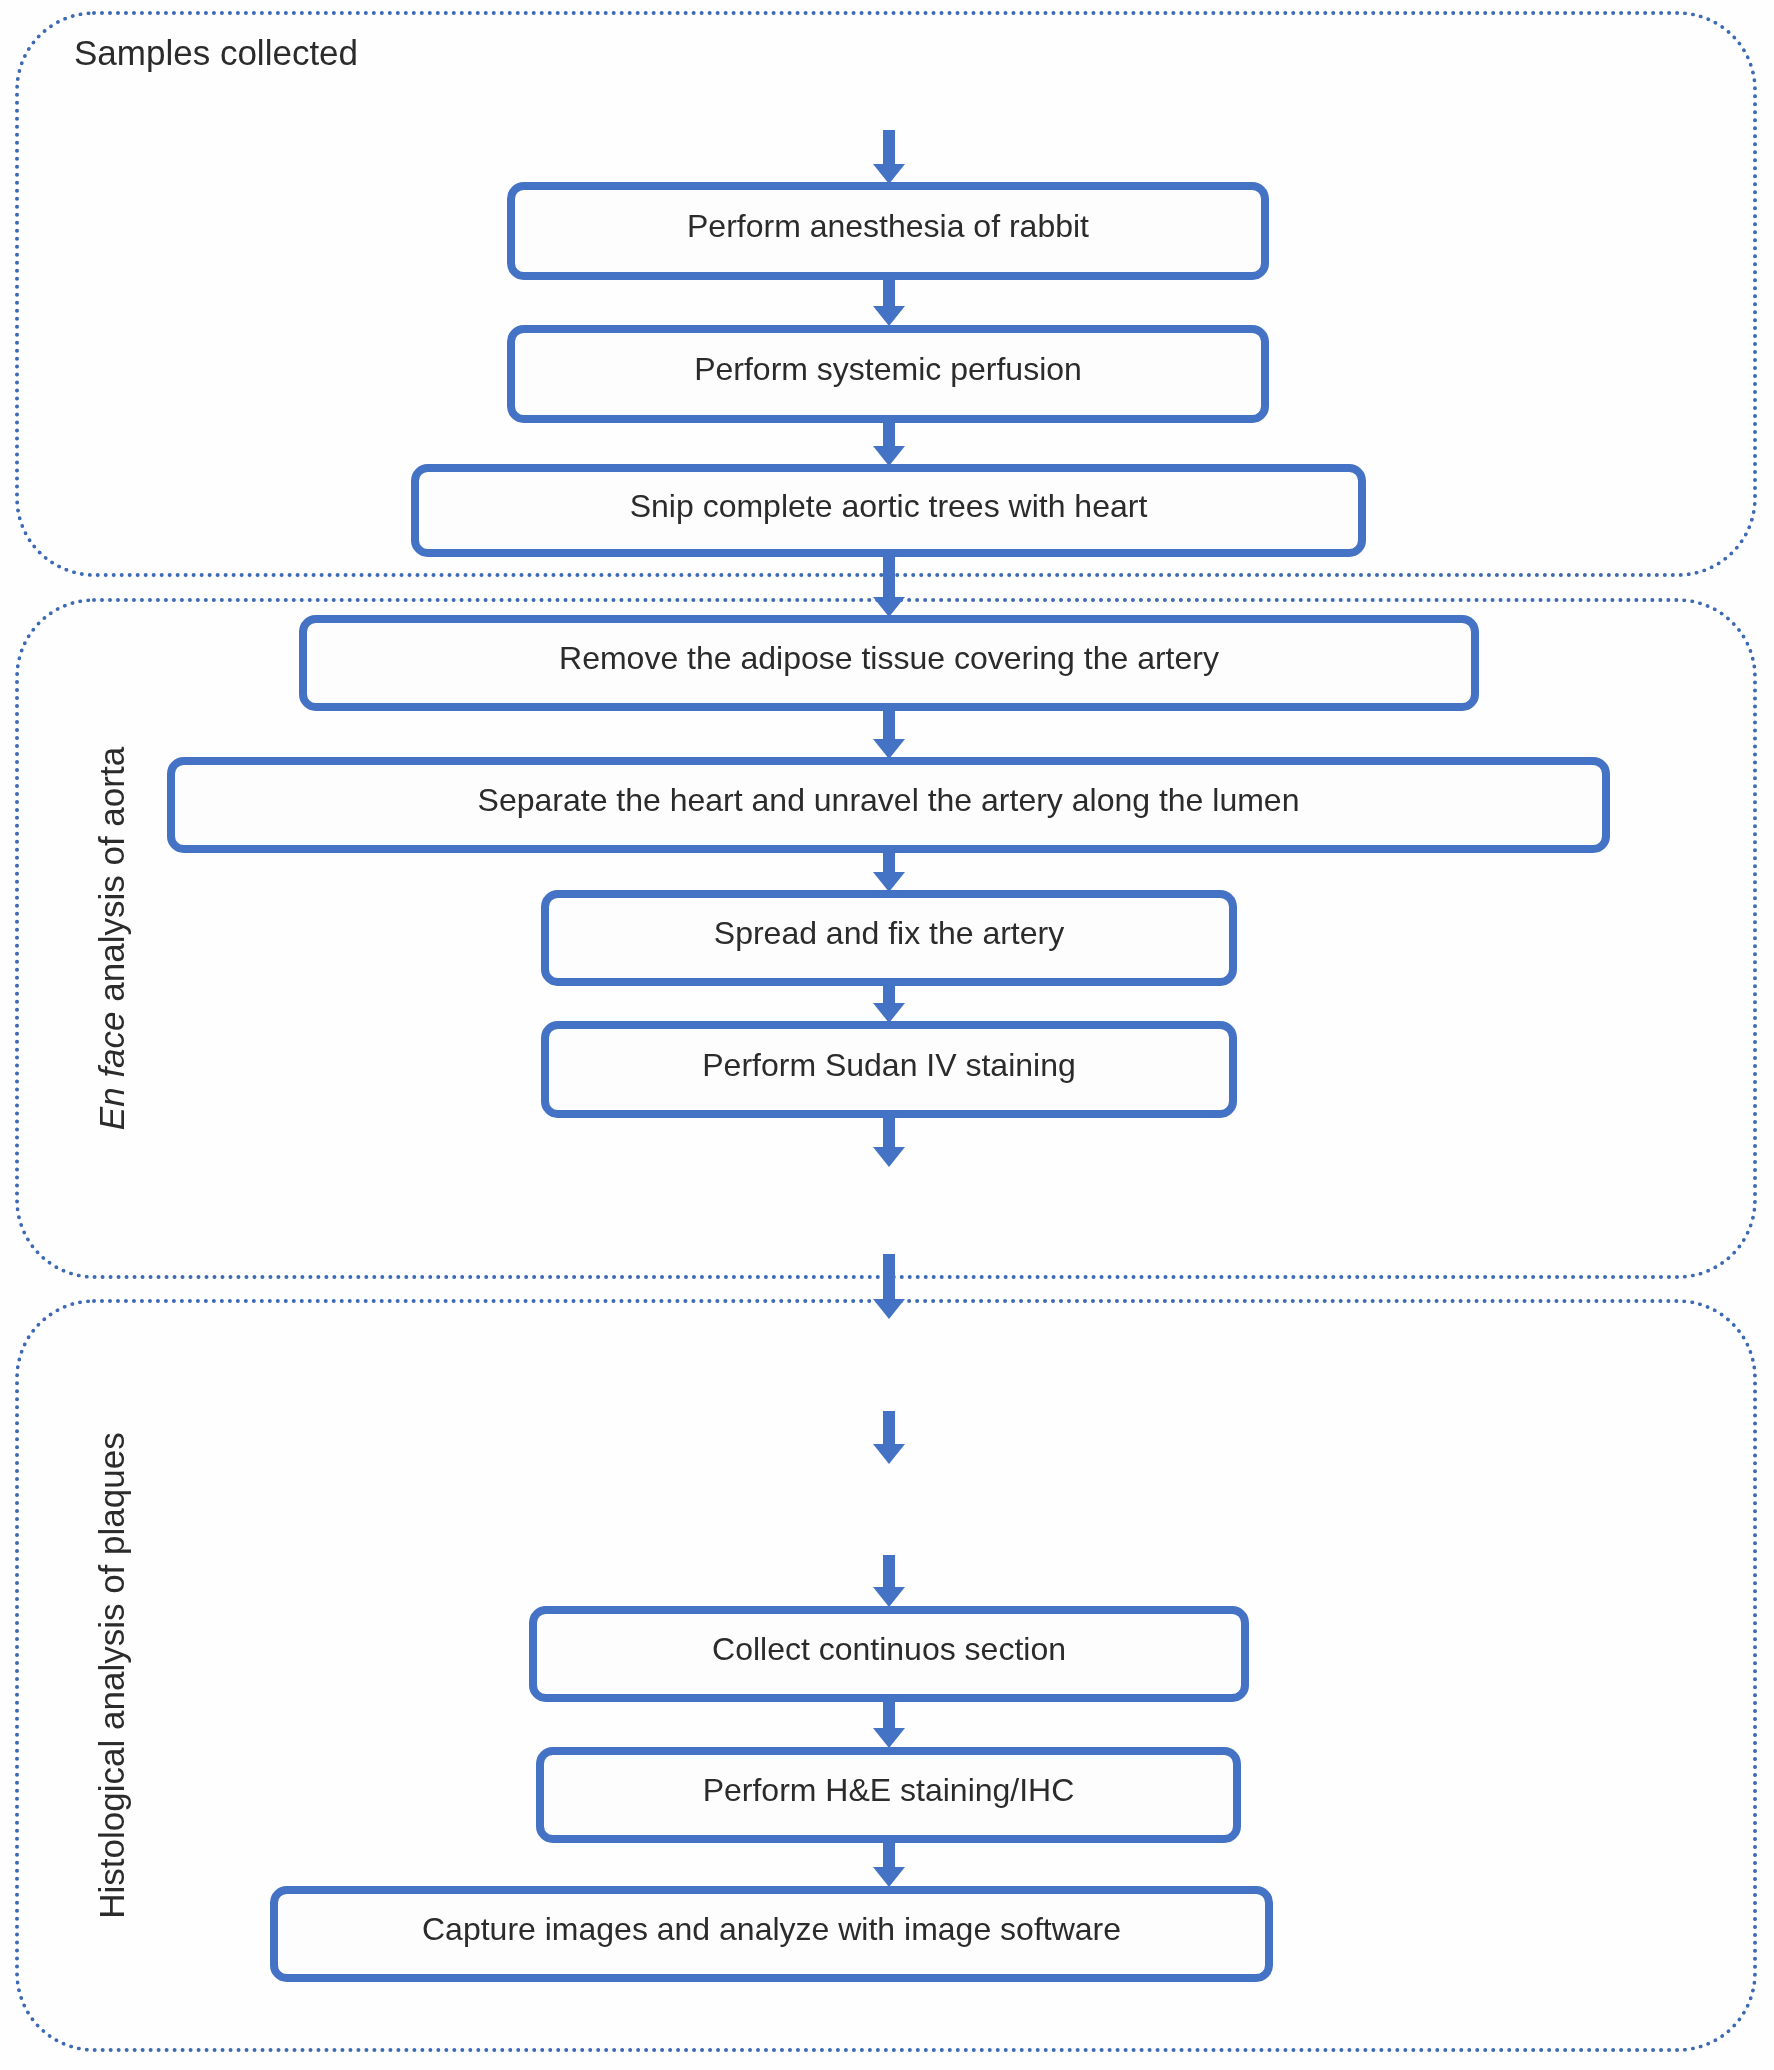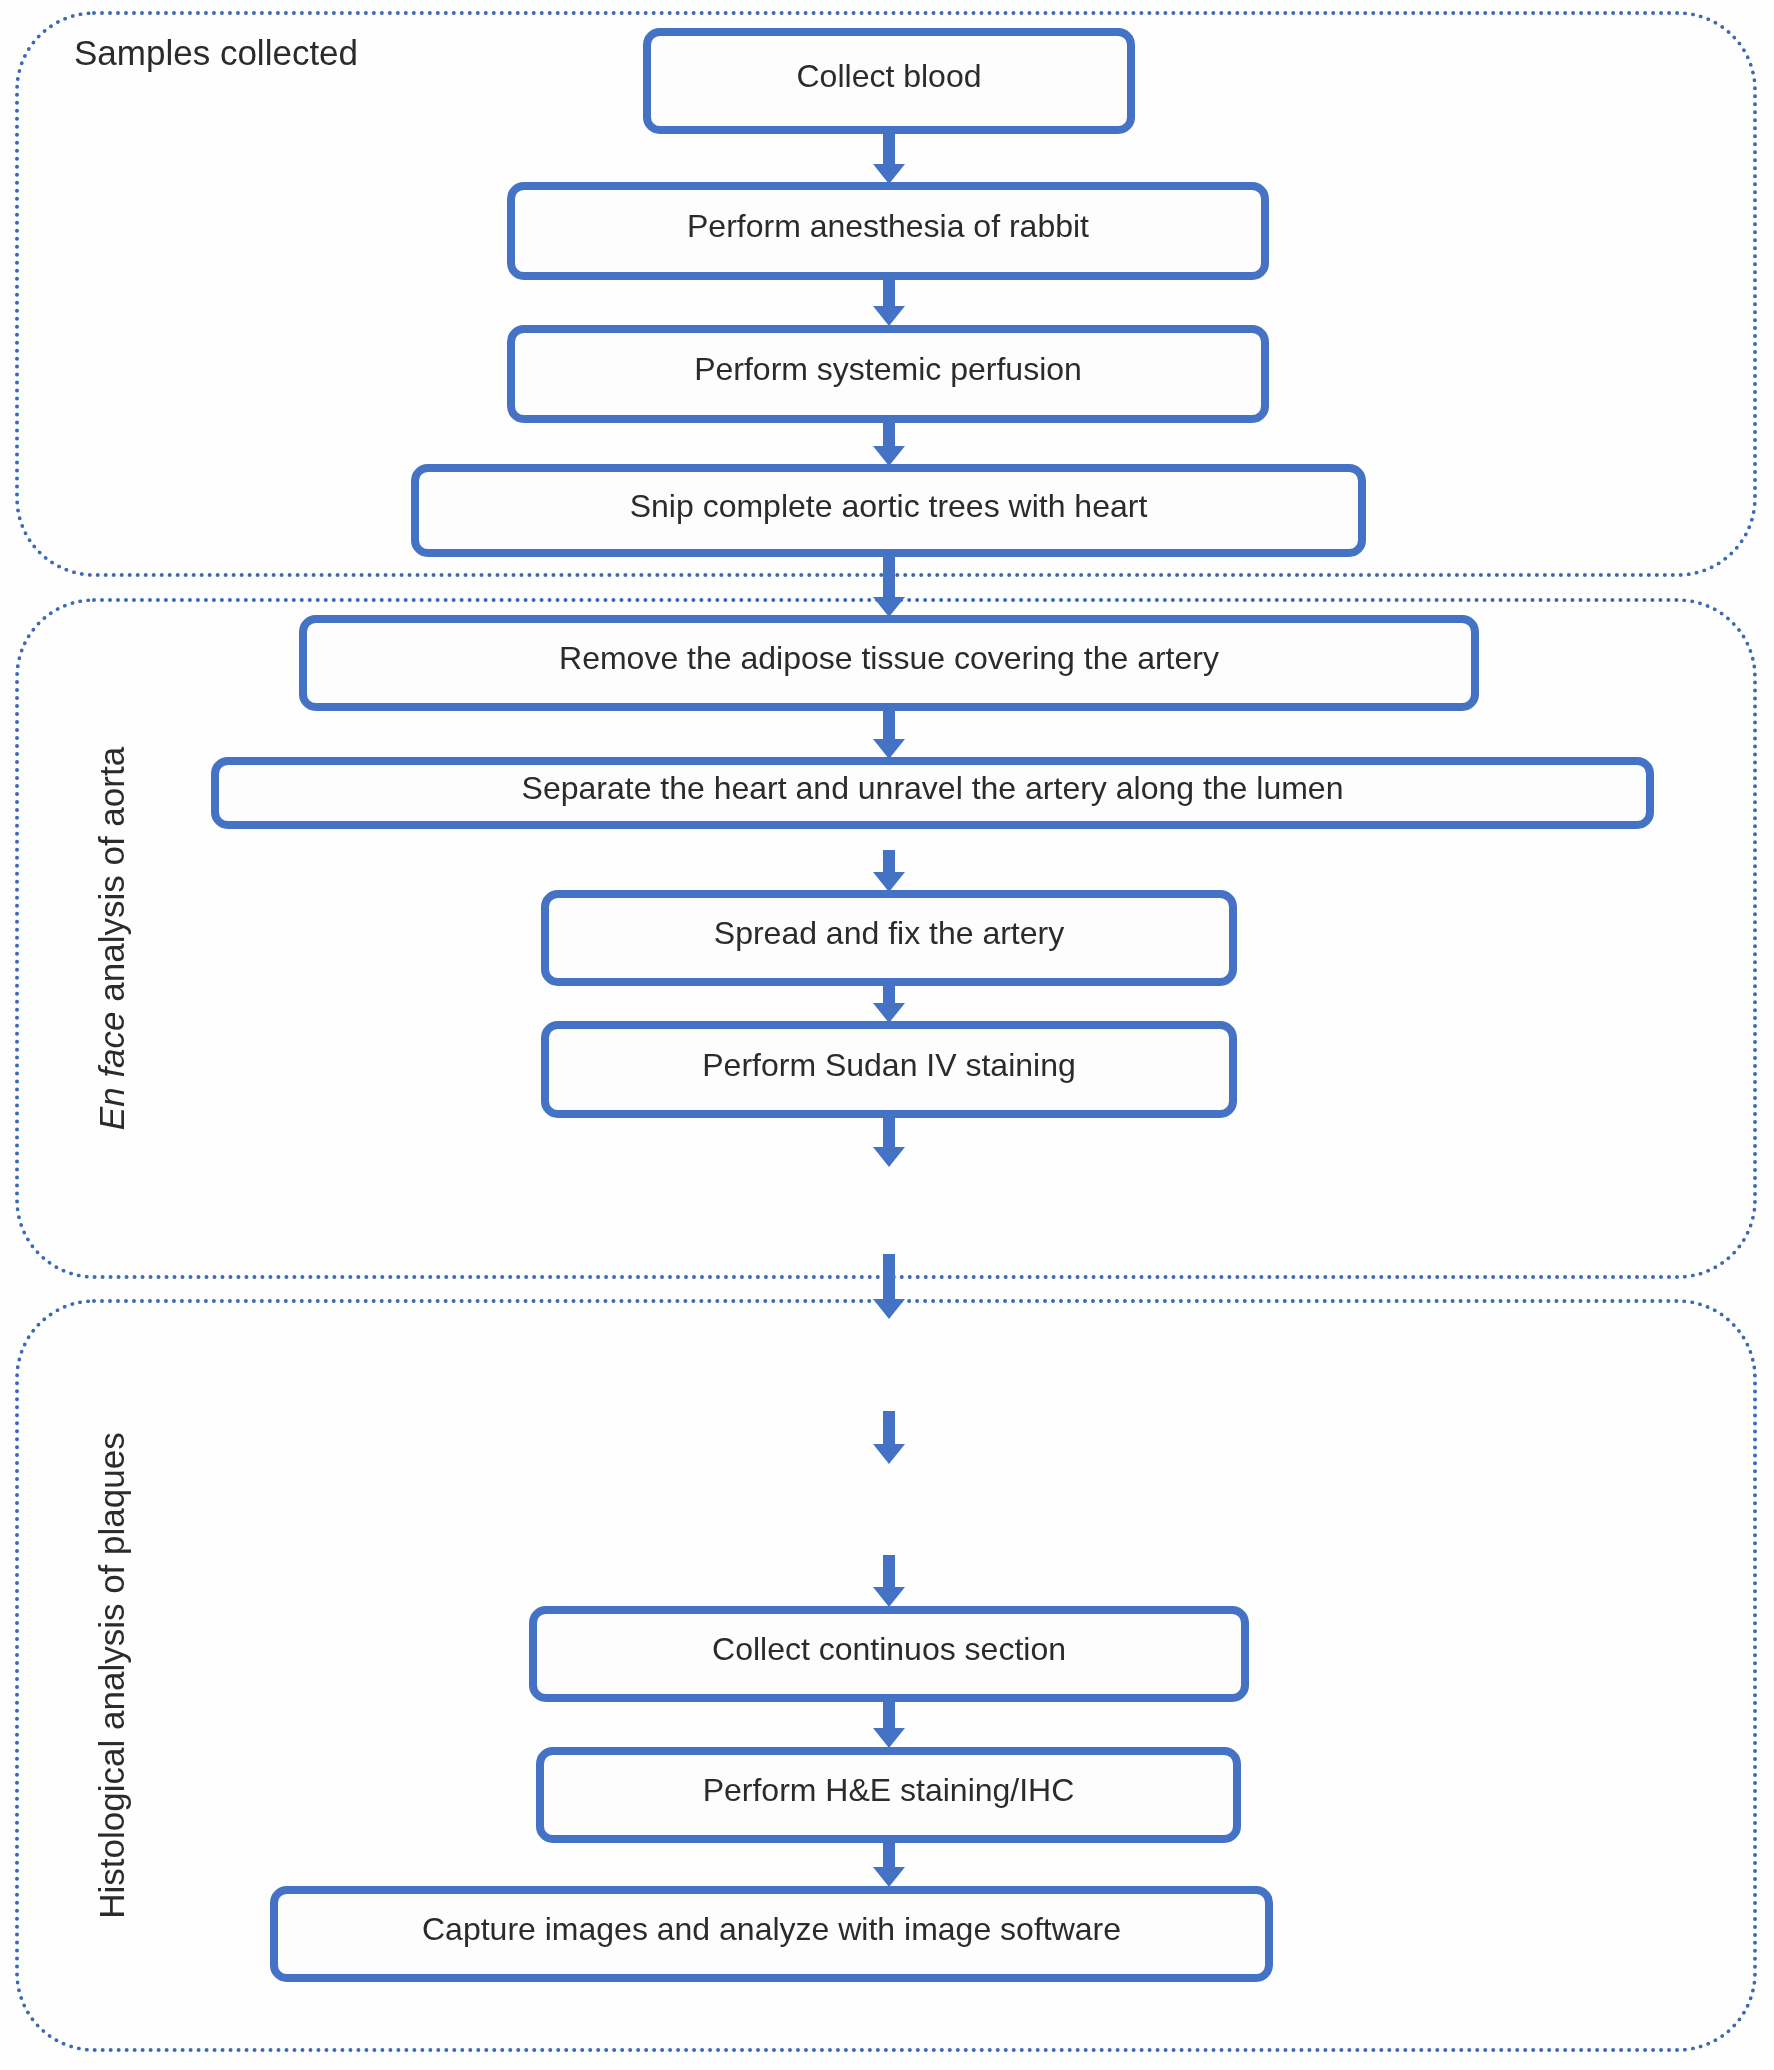--- a/index.html
+++ b/index.html
@@ -102,27 +102,26 @@
   <div class="section" style="left:15px;top:1299px;width:1742px;height:753px;"></div>
 
   <div class="hlabel" style="left:74px;top:33px;">Samples collected</div>
 
   <div class="vlabel" style="left:-538px;top:916px;">
     <i>En face</i><span> analysis of aorta</span>
   </div>
 
   <div class="vlabel" style="left:-538px;top:1653px;">Histological analysis of plaques</div>
 
-  <div class="step" style="left:643px;top:28px;width:492px;height:106px;">Collect blood</div>
   <div class="step" style="left:507px;top:182px;width:762px;height:98px;">Perform anesthesia of rabbit</div>
   <div class="step" style="left:507px;top:325px;width:762px;height:98px;">Perform systemic perfusion</div>
   <div class="step" style="left:411px;top:464px;width:955px;height:93px;">Snip complete aortic trees with heart</div>
 
   <div class="step" style="left:299px;top:615px;width:1180px;height:96px;">Remove the adipose tissue covering the artery</div>
-  <div class="step" style="left:167px;top:757px;width:1443px;height:72px;margin-left:44px;">Separate the heart and unravel the artery along the lumen</div>
+  <div class="step" style="left:167px;top:757px;width:1443px;height:96px;">Separate the heart and unravel the artery along the lumen</div>
   <div class="step" style="left:541px;top:890px;width:696px;height:96px;">Spread and fix the artery</div>
   <div class="step" style="left:541px;top:1021px;width:696px;height:97px;">Perform Sudan IV staining</div>
 
   <div class="step" style="left:529px;top:1606px;width:720px;height:96px;">Collect continuos section</div>
   <div class="step" style="left:536px;top:1747px;width:705px;height:96px;">Perform H&amp;E staining/IHC</div>
   <div class="step" style="left:270px;top:1886px;width:1003px;height:96px;">Capture images and analyze with image software</div>
 
   <div class="arrow" style="left:873px;top:132px;height:52px;"></div>
   <div class="arrow" style="left:873px;top:278px;height:48px;"></div>
   <div class="arrow" style="left:873px;top:421px;height:45px;"></div>

